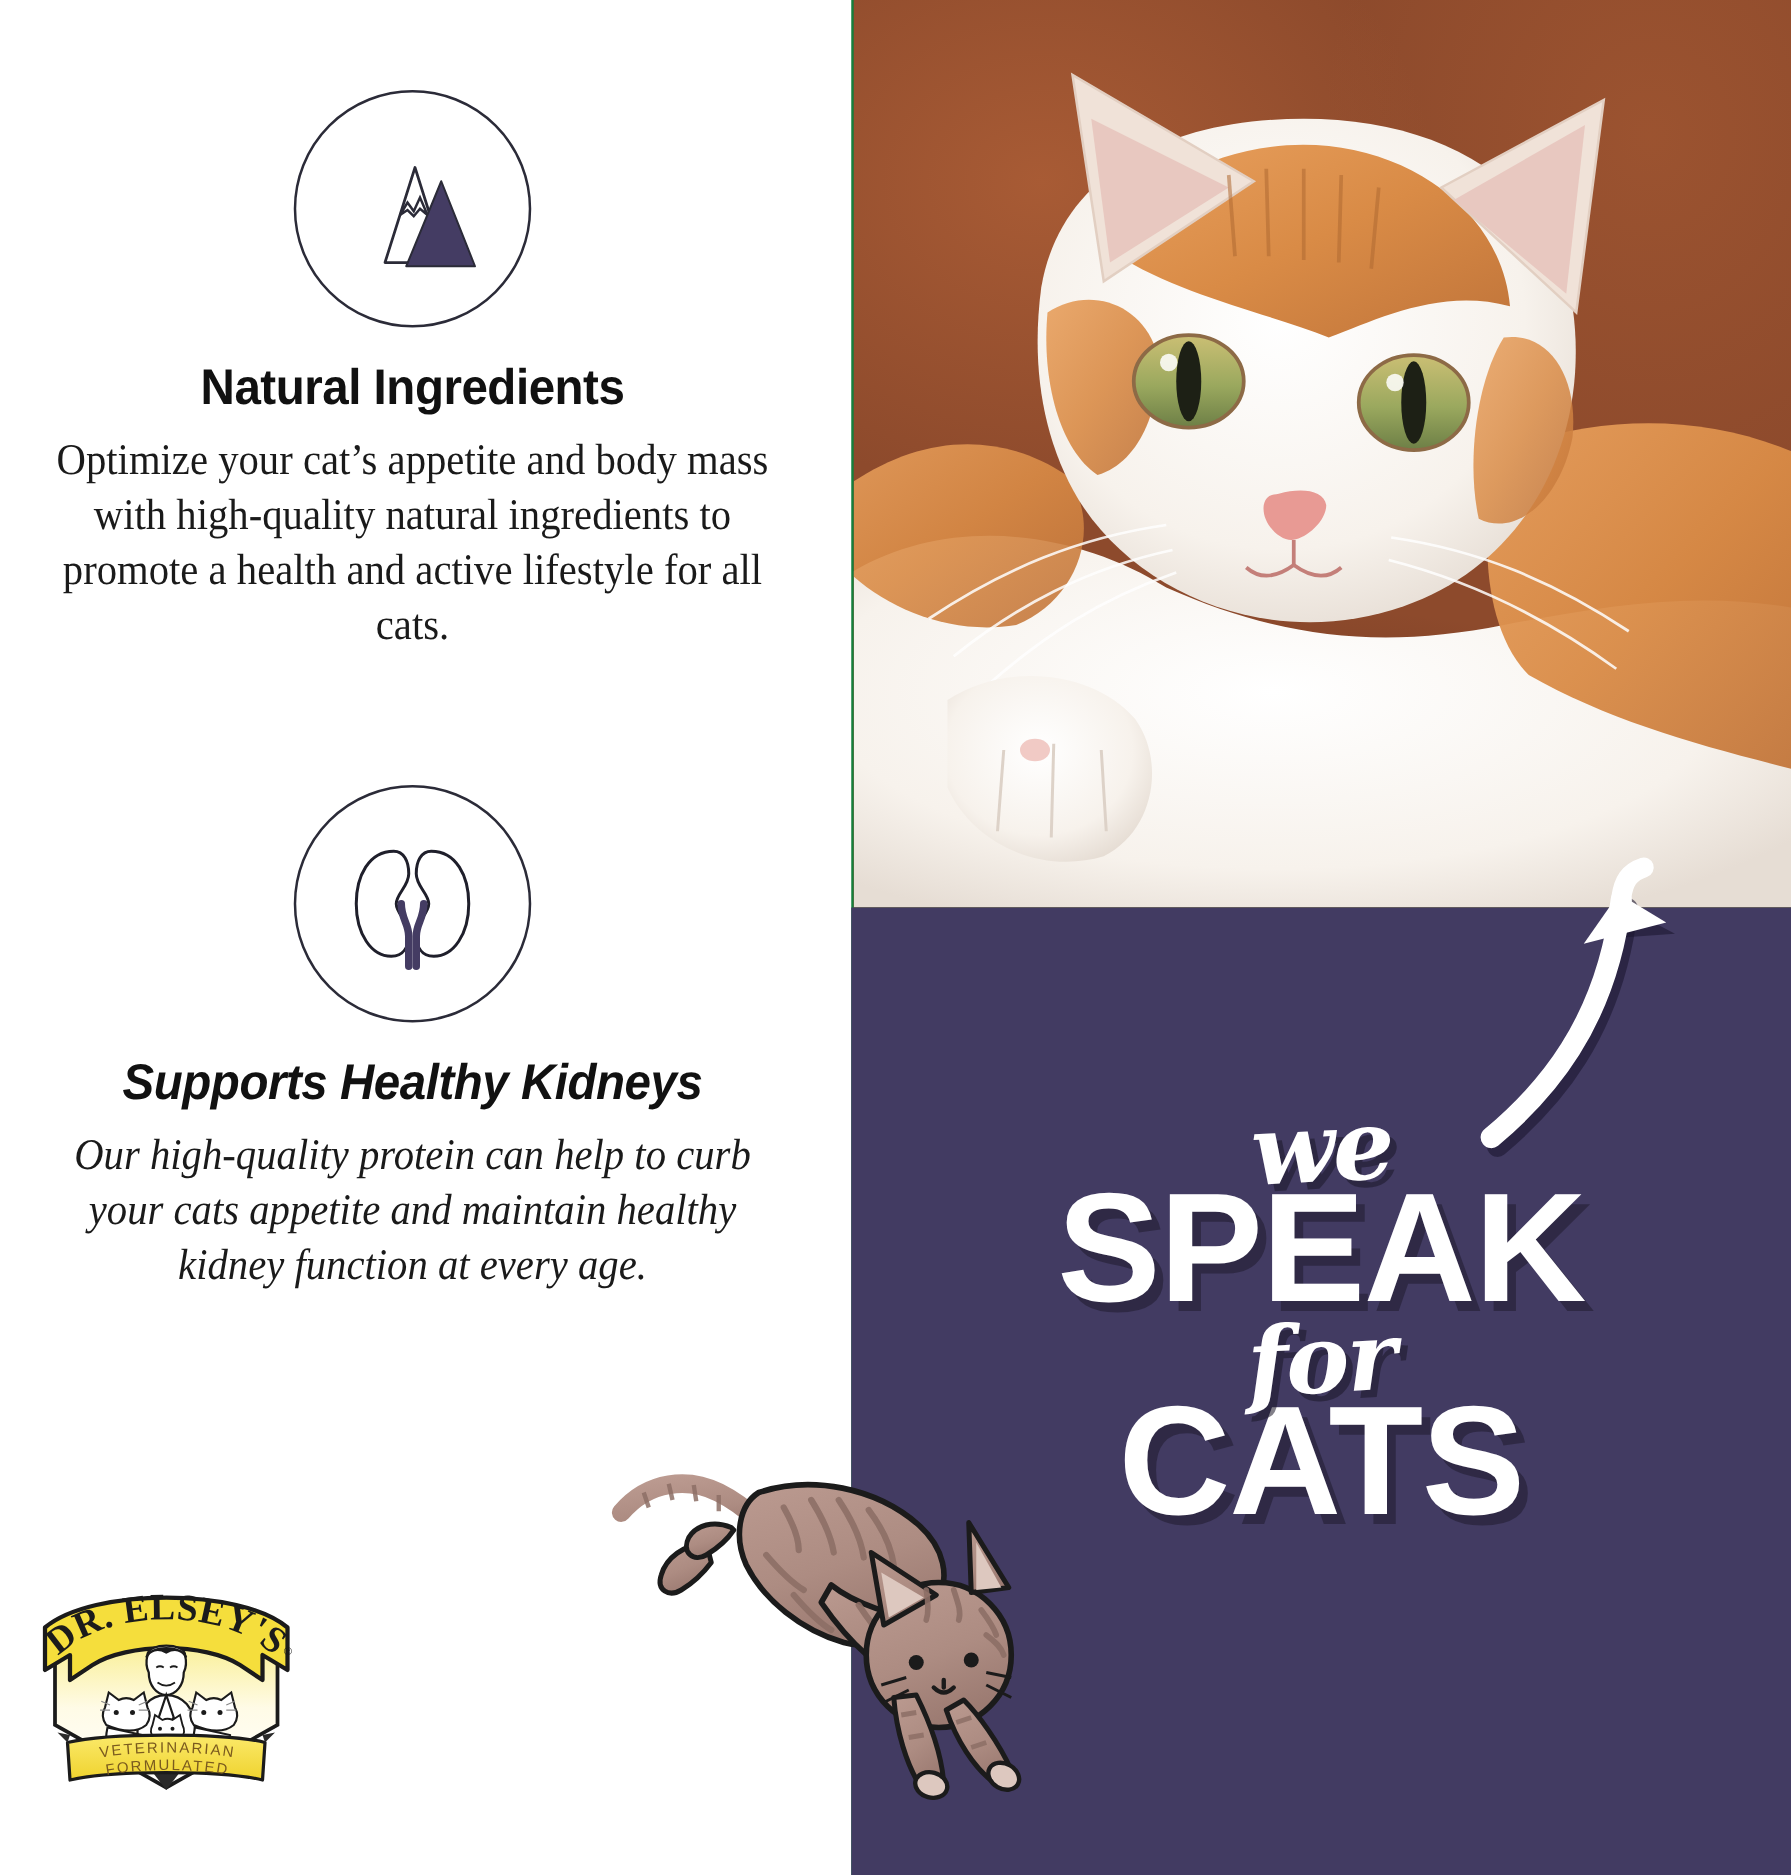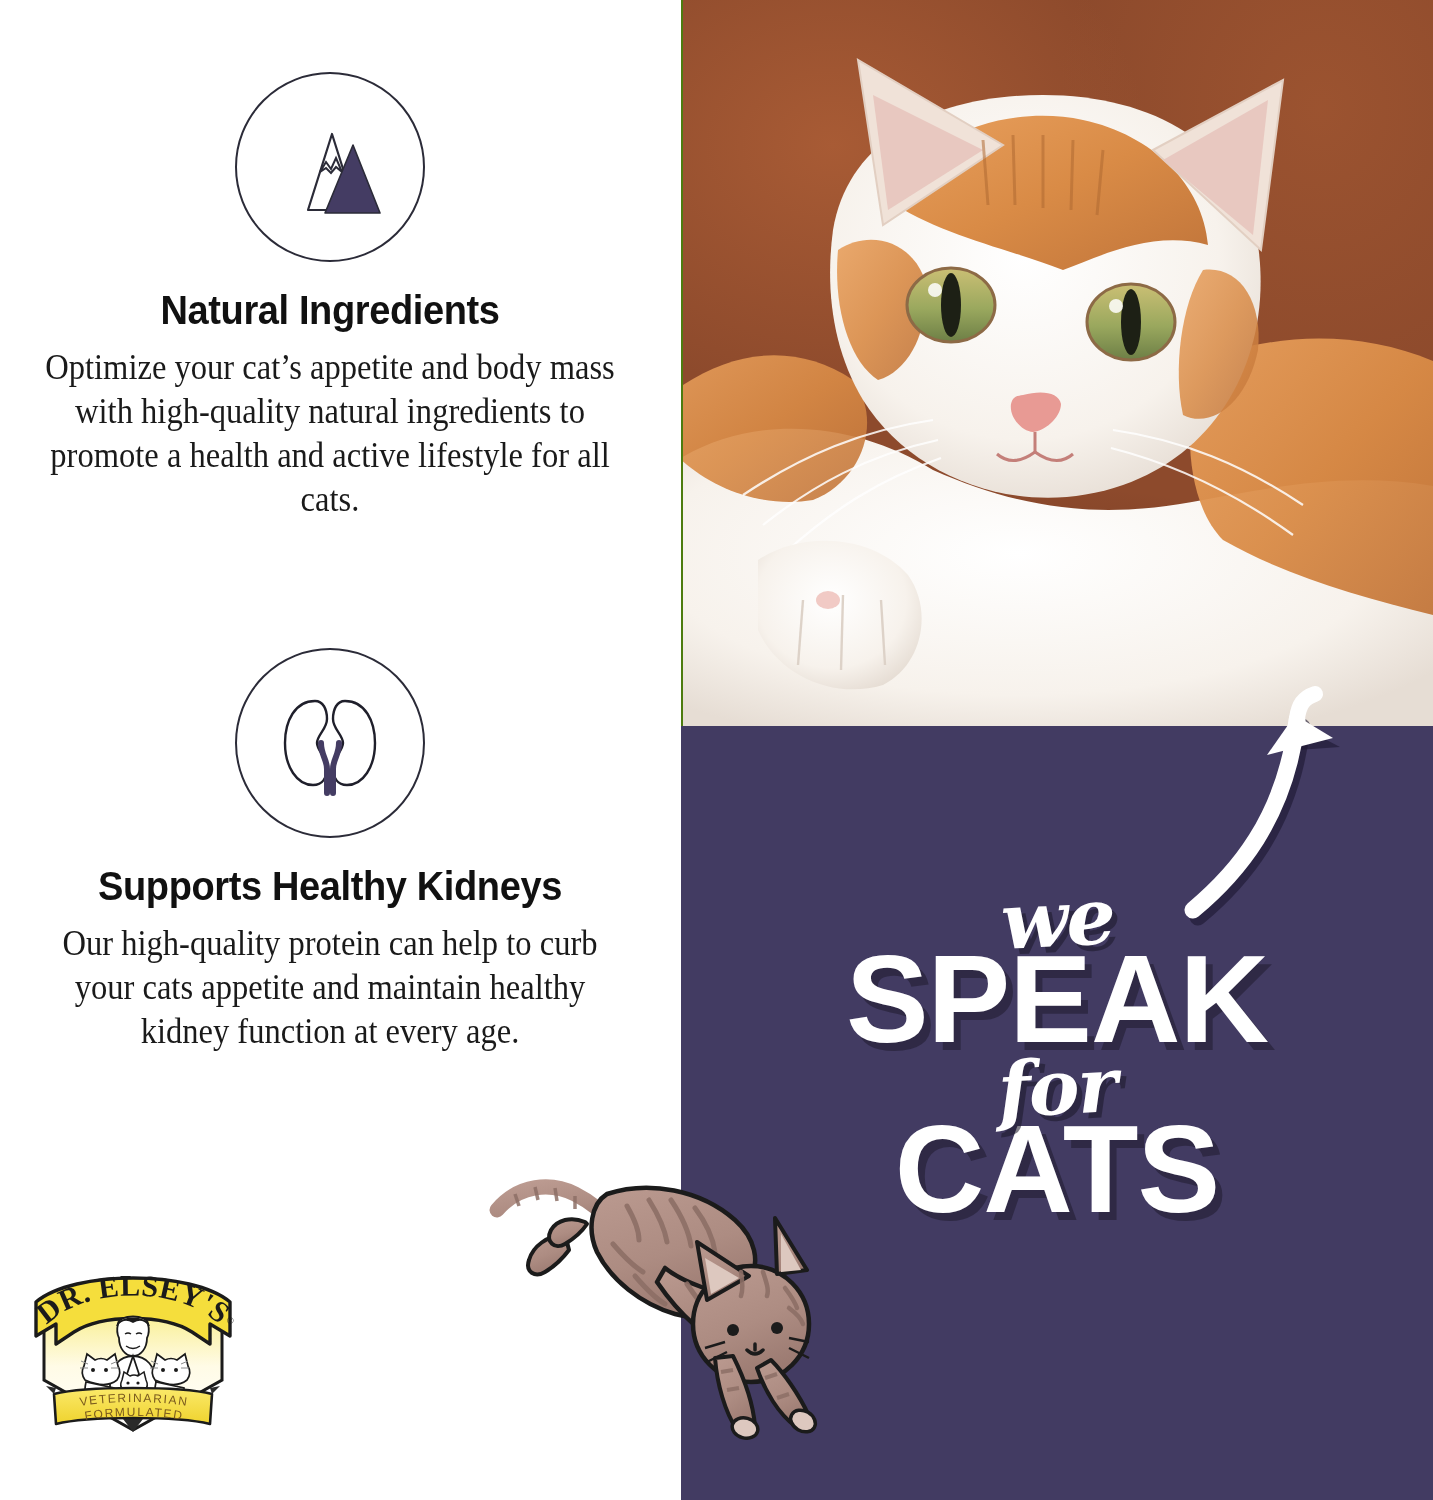--- a/index.html
+++ b/index.html
@@ -2,40 +2,40 @@
 <html><head>
 <meta charset="utf-8">
 <style>
   html,body{margin:0;padding:0;background:#ffffff;}
   body{font-family:"Liberation Sans",sans-serif;}
 
   #page{
     position:relative;
     width:1433px;
     height:1500px;
-    background:#4d7c0f;
+    background:#15803d;
     overflow:hidden;
   }
 
   
   .left-col{
     position:absolute;
     left:0; top:0;
     width:681px; height:1500px;
     background:#ffffff;
   }
 
   .feature{
     position:absolute;
     left:0;
     width:660px;
     text-align:center;
   }
   .feature-1{ top:72px; }
-  .feature-2{ top:648px; }
+  .feature-2{ top:628px;font-style:italic; }
 
   .icon-circle{
     width:190px; height:190px;
     margin:0 auto;
     border:2px solid #2b2b38;
     border-radius:50%;
     display:flex;
     align-items:center;
     justify-content:center;
     box-sizing:border-box;

